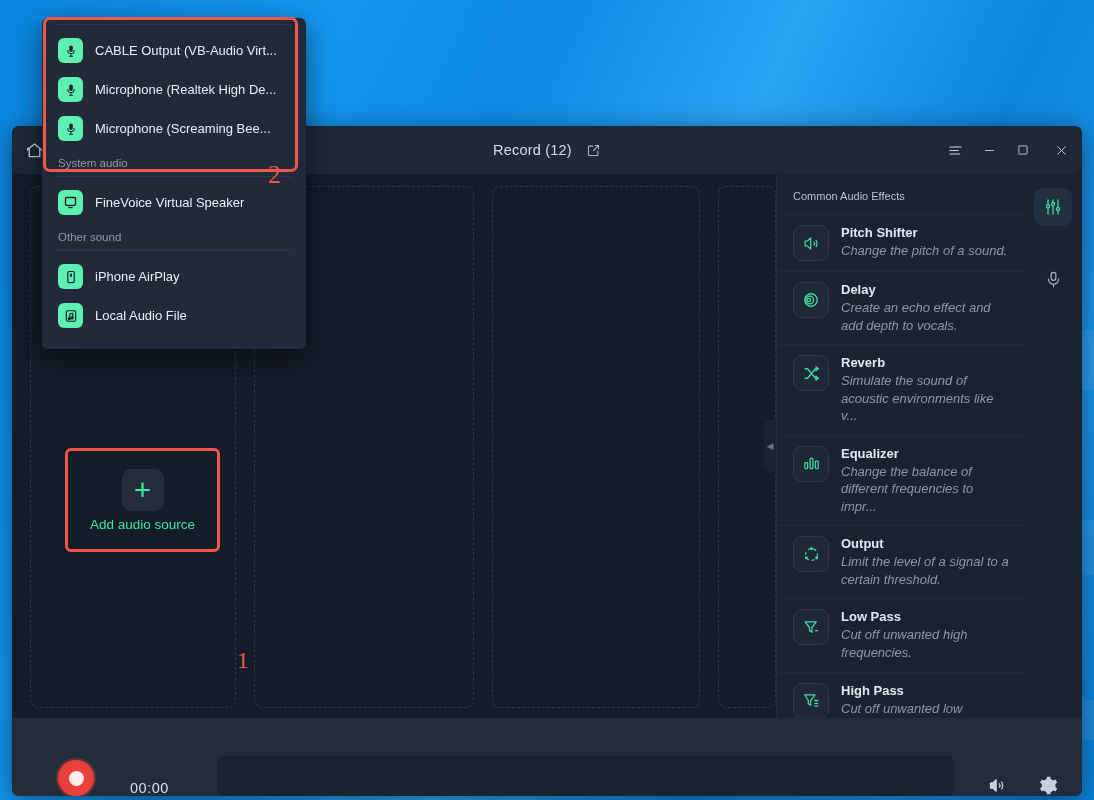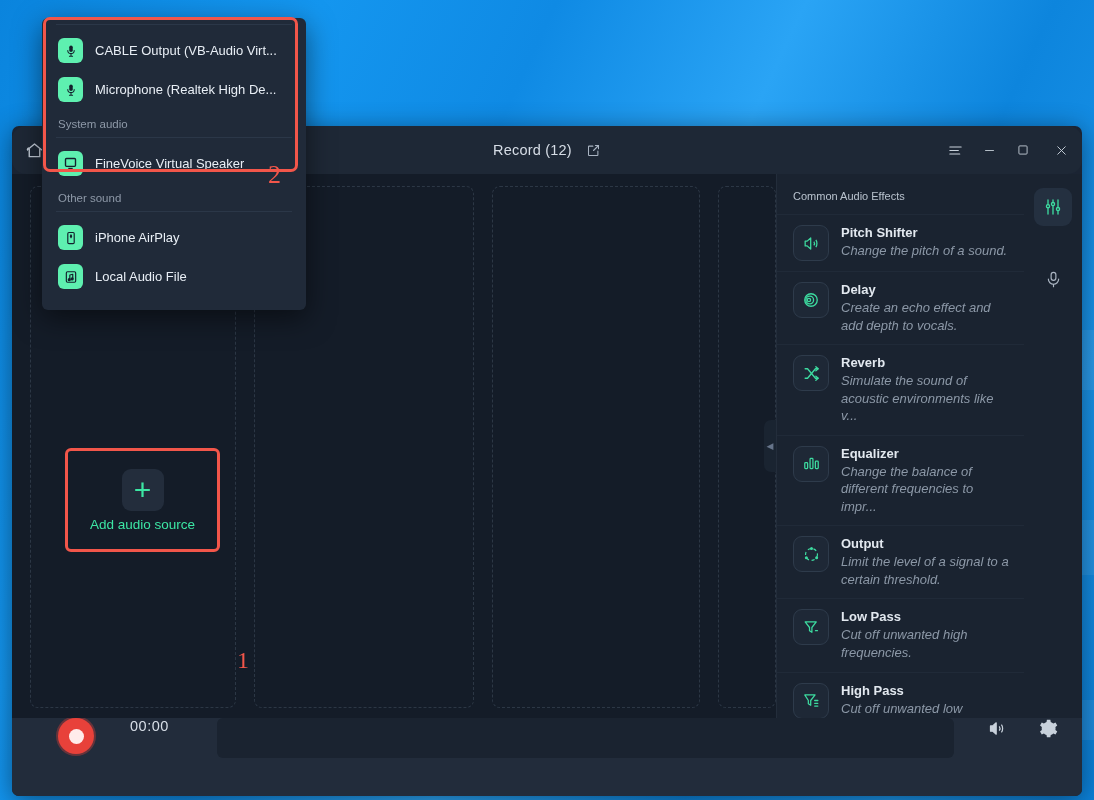--- a/index.html
+++ b/index.html
@@ -124,21 +124,21 @@
   }
   .rail-btn {
     width:38px; height:38px; border-radius:9px;
     display:flex; align-items:center; justify-content:center;
   }
   .rail-btn.active { background:#243040; color:#3ddba0; }
   .rail-btn.plain { color:#aab4c1; }
 
   
   .bottombar {
-    height:78px; background:#222c3b; display:flex; align-items:flex-start;
+    height:78px; background:#222c3b; display:flex; align-items:flex-end;
     padding:0 18px; gap:16px;
   }
   .rec-btn {
     width:36px; height:36px; border-radius:50%;
     background:#e8413a; display:flex; align-items:center; justify-content:center;
     box-shadow:0 0 0 2px rgba(232,65,58,0.35);
     margin-left:28px;
   }
   .rec-dot { width:15px; height:15px; border-radius:50%; background:#ffeceb; }
   .timer { color:#d7dee7; font-size:14.5px; margin-left:20px; letter-spacing:.5px; }
@@ -414,20 +414,29 @@
   </div>
   <div class="menu-item">
     <div class="mi-ico">
       <svg width="14" height="14" viewBox="0 0 24 24" fill="currentColor">
         <rect x="9" y="2.5" width="6" height="11" rx="3"></rect>
         <path d="M5.6 11a.9.9 0 0 1 1.8 0 4.6 4.6 0 0 0 9.2 0 .9.9 0 1 1 1.8 0 6.4 6.4 0 0 1-5.5 6.3V20h1.8a.9.9 0 0 1 0 1.8H9.3a.9.9 0 0 1 0-1.8h1.8v-2.7A6.4 6.4 0 0 1 5.6 11z"></path>
       </svg>
     </div>
     <div class="mi-label">Microphone (Realtek High De...</div>
   </div>
+  <div class="menu-item">
+    <div class="mi-ico">
+      <svg width="14" height="14" viewBox="0 0 24 24" fill="currentColor">
+        <rect x="9" y="2.5" width="6" height="11" rx="3"></rect>
+        <path d="M5.6 11a.9.9 0 0 1 1.8 0 4.6 4.6 0 0 0 9.2 0 .9.9 0 1 1 1.8 0 6.4 6.4 0 0 1-5.5 6.3V20h1.8a.9.9 0 0 1 0 1.8H9.3a.9.9 0 0 1 0-1.8h1.8v-2.7A6.4 6.4 0 0 1 5.6 11z"></path>
+      </svg>
+    </div>
+    <div class="mi-label">Microphone (Screaming Bee...</div>
+  </div>
 
   <div class="menu-section">System audio</div>
   <div class="menu-rule"></div>
   <div class="menu-item">
     <div class="mi-ico">
       <svg width="15" height="15" viewBox="0 0 24 24" fill="none" stroke="currentColor" stroke-width="2.2" stroke-linejoin="round">
         <rect x="4" y="4" width="16" height="12.5" rx="1.6"></rect>
           <path d="M8.5 20h7"></path>
       </svg>
     </div>

